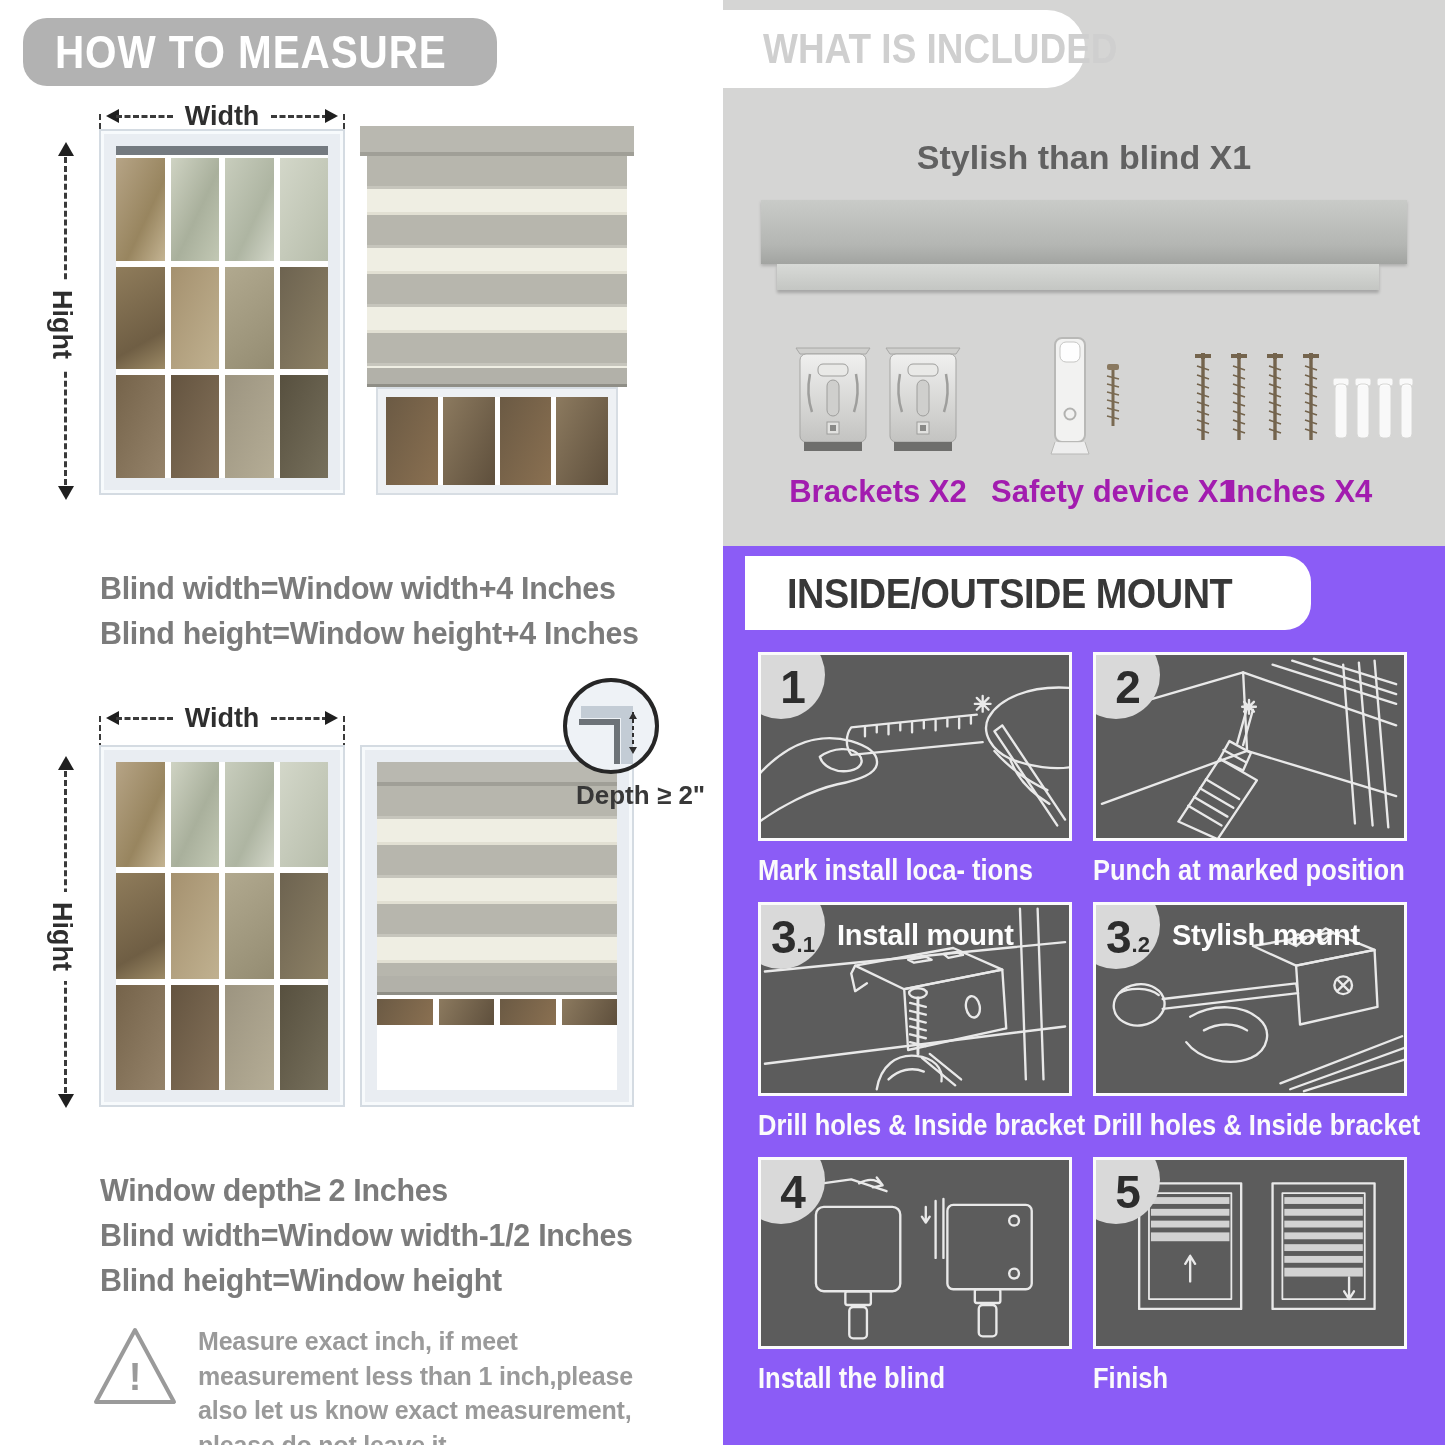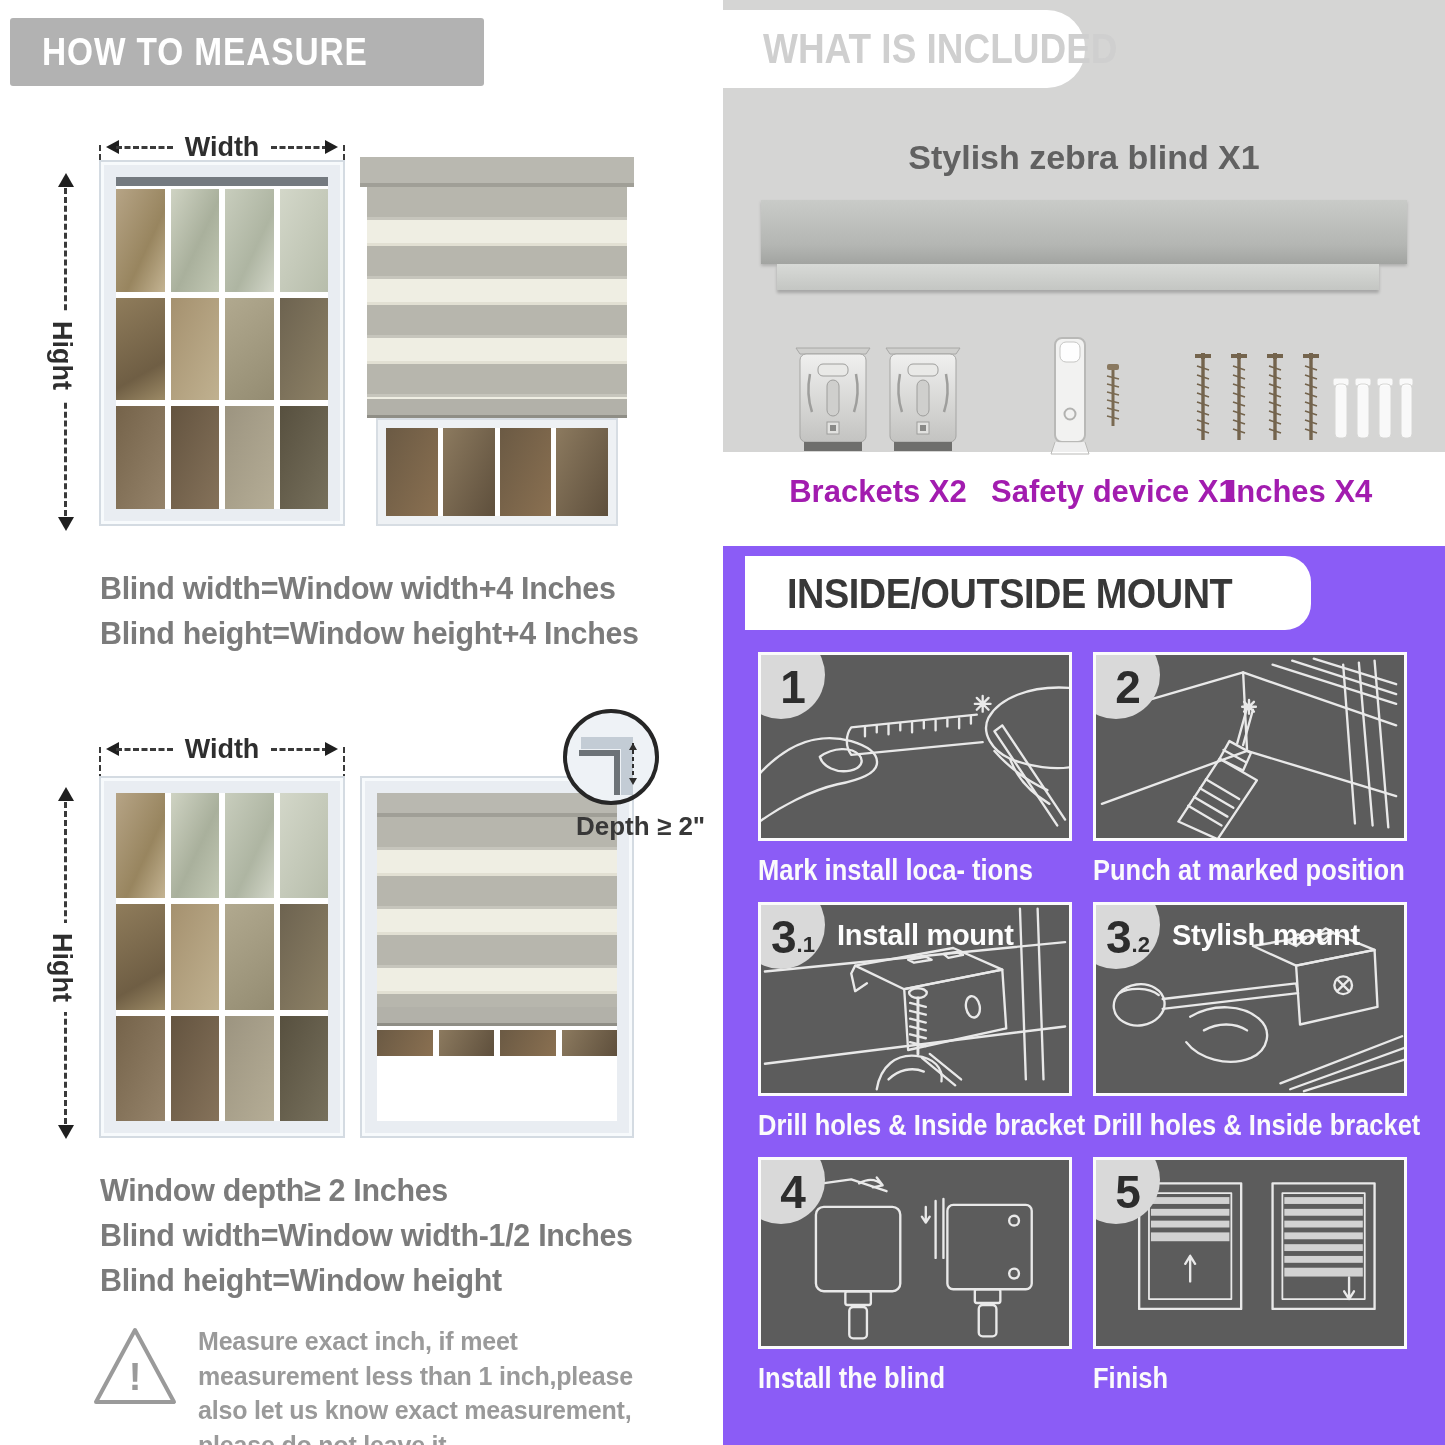--- a/index.html
+++ b/index.html
@@ -3,27 +3,27 @@
 <meta charset="utf-8">
 <style>
   html,body{margin:0;padding:0;background:#fff;}
   .page{position:relative;width:1445px;height:1445px;overflow:hidden;
         font-family:"Liberation Sans",sans-serif;font-weight:700;background:#fff;}
   .abs{position:absolute;}
   .condense{display:inline-block;transform:scaleX(.88);transform-origin:left center;white-space:nowrap;}
 
   
   .left-col{position:absolute;left:0;top:0;width:723px;height:1445px;background:#fff;}
-  .banner-gray{position:absolute;left:10px;top:18px;width:474px;height:68px;background:#b2b2b2;
-    border-radius:3px;color:#fff;font-size:38px;line-height:68px;padding-left:32px;letter-spacing:1px;box-sizing:border-box;}
+  .banner-gray{position:absolute;left:23px;top:18px;width:474px;height:68px;background:#b2b2b2;
+    border-radius:24px;color:#fff;font-size:46px;line-height:68px;padding-left:32px;letter-spacing:1px;box-sizing:border-box;}
   .h2{position:absolute;left:100px;color:#3e3e3e;font-size:41px;letter-spacing:-.5px;}
   .pline{position:absolute;left:100px;color:#7b7b7b;font-size:32px;letter-spacing:-.3px;}
 
   
-  .fig{position:absolute;left:0;width:723px;margin-top:31px;}
+  .fig{position:absolute;left:0;width:723px;}
   .harrow{position:absolute;display:flex;align-items:center;height:24px;}
   .harrow .line{flex:1;border-top:3px dashed #3a3a3a;height:0;}
   .harrow .ah-l{width:0;height:0;border:7px solid transparent;border-right:13px solid #1f1f1f;margin-right:-3px;}
   .harrow .ah-r{width:0;height:0;border:7px solid transparent;border-left:13px solid #1f1f1f;margin-left:-3px;}
   .harrow .lbl{padding:0 12px;font-size:27px;color:#2e2e2e;}
   .tickv{position:absolute;width:0;border-left:2px dashed #3a3a3a;}
   .varrow{position:absolute;width:0;border-left:3px dashed #3a3a3a;}
   .varrow:before,.varrow:after{content:"";position:absolute;left:-9px;width:0;height:0;border:8px solid transparent;}
   .varrow:before{top:-14px;border-bottom:14px solid #1f1f1f;}
   .varrow:after{bottom:-14px;border-top:14px solid #1f1f1f;}
@@ -61,21 +61,21 @@
   .miniwin .panes{gap:5px;}
   .miniwin .cas{grid-template-rows:1fr;grid-template-columns:1fr 1fr;gap:5px;}
 
   .magnifier{position:absolute;border-radius:50%;border:4px solid #262626;background:#eef2f6;overflow:hidden;z-index:3;}
   .depth-lbl{position:absolute;color:#383838;font-size:26px;}
 
   .warn-text{position:absolute;color:#9a9a9a;font-size:25px;font-weight:600;line-height:1.38;letter-spacing:-.2px;}
 
   
   .right-col{position:absolute;left:723px;top:0;width:722px;height:1445px;}
-  .included-panel{position:absolute;left:0;top:0;width:722px;height:452px;background:#d5d5d4;}
+  .included-panel{position:absolute;left:0;top:0;width:722px;height:546px;background:#d5d5d4;}
   .banner-included{position:absolute;left:0;top:10px;width:362px;height:78px;background:#fff;
     border-radius:0 38px 38px 0;color:#cfcfcf;font-size:42px;line-height:78px;padding-left:40px;box-sizing:border-box;}
   .product-name{position:absolute;left:0;top:138px;width:100%;text-align:center;color:#616161;font-size:34px;}
   .headrail{position:absolute;left:38px;top:200px;width:646px;}
   .rail-top{height:64px;background:linear-gradient(180deg,#c9cbc8,#b4b6b3 70%,#a2a4a1);box-shadow:0 2px 3px rgba(0,0,0,.18);}
   .rail-bot{height:26px;margin:0 28px 0 16px;background:linear-gradient(180deg,#d8dad7,#c4c6c3);box-shadow:0 3px 3px rgba(0,0,0,.22);}
   .item{position:absolute;top:336px;}
   .item .art{height:122px;display:flex;align-items:flex-end;justify-content:center;gap:12px;}
   .item .ilabel{margin-top:16px;text-align:center;color:#a21caf;font-size:31px;white-space:nowrap;}
 
@@ -251,21 +251,21 @@
     </svg>
     <div class="warn-text" style="left:198px;top:1324px;width:480px;">Measure exact inch, if meet measurement less than 1 inch,please also let us know exact measurement, please do not leave it</div>
   </div>
 
   <div class="right-col">
 
     <div class="included-panel">
       <div class="banner-included">
         <span class="condense">WHAT IS INCLUDED</span>
       </div>
-      <div class="product-name">Stylish zebra blind X1</div>
+      <div class="product-name">Stylish than blind X1</div>
 
       <div class="headrail">
         <div class="rail-top"></div>
         <div class="rail-bot"></div>
       </div>
 
       <div class="item" style="left:40px;width:230px;">
         <div class="art">
           <svg width="78" height="114" viewBox="0 0 78 114">
             <defs>

